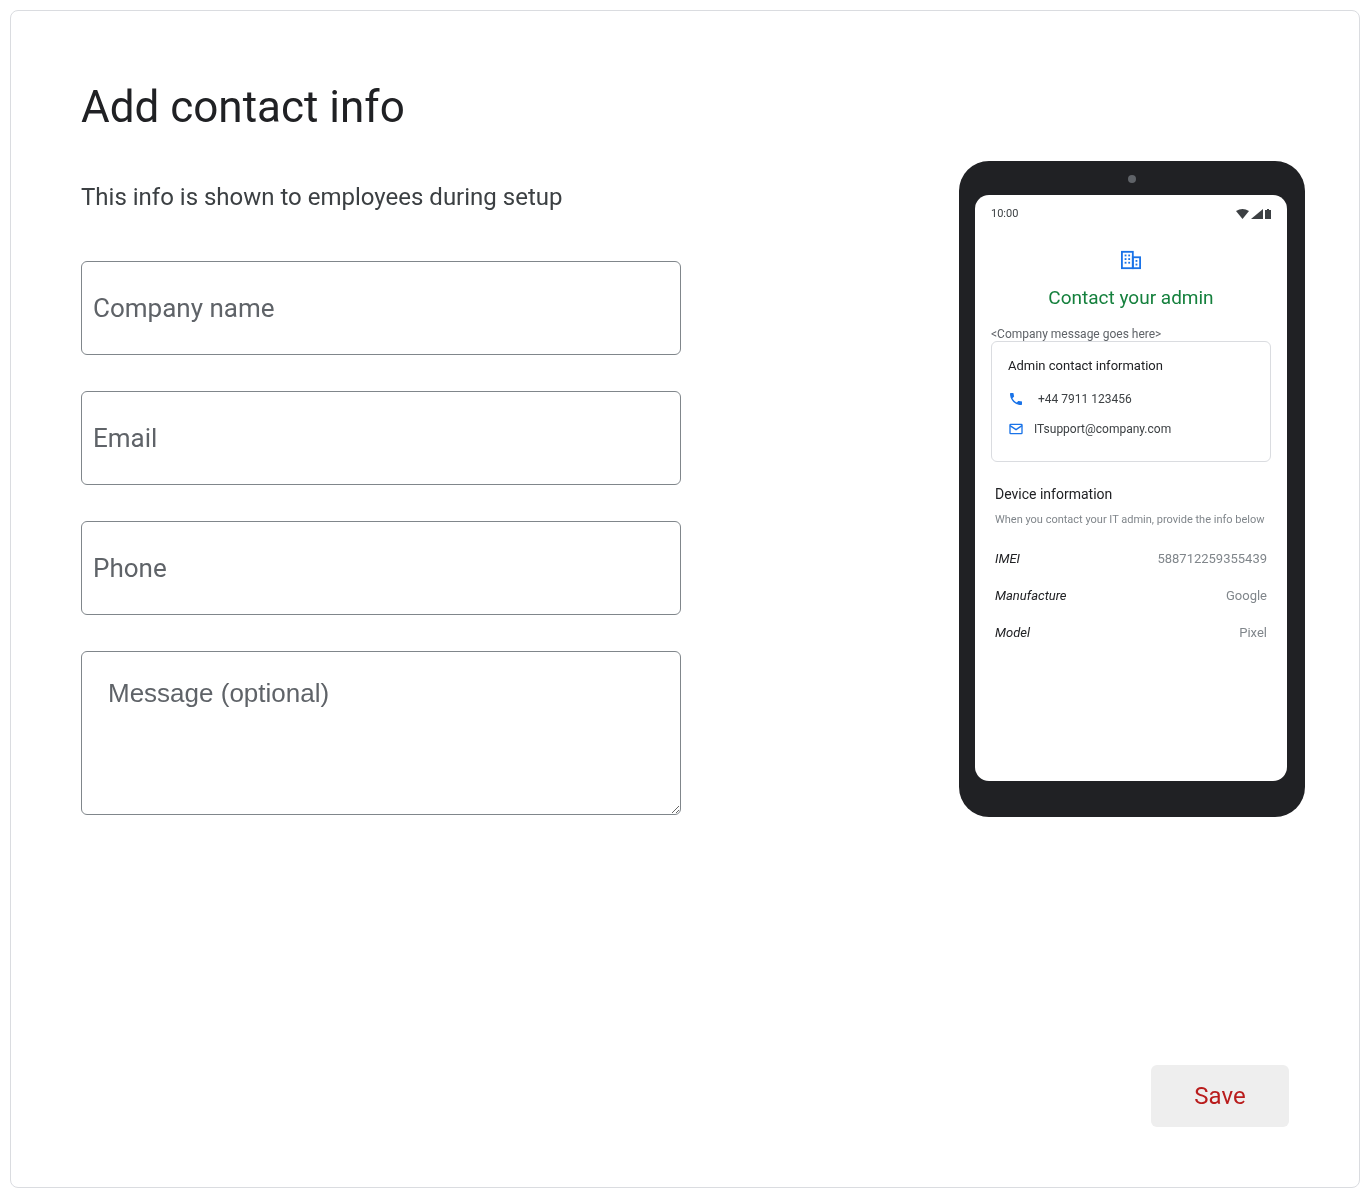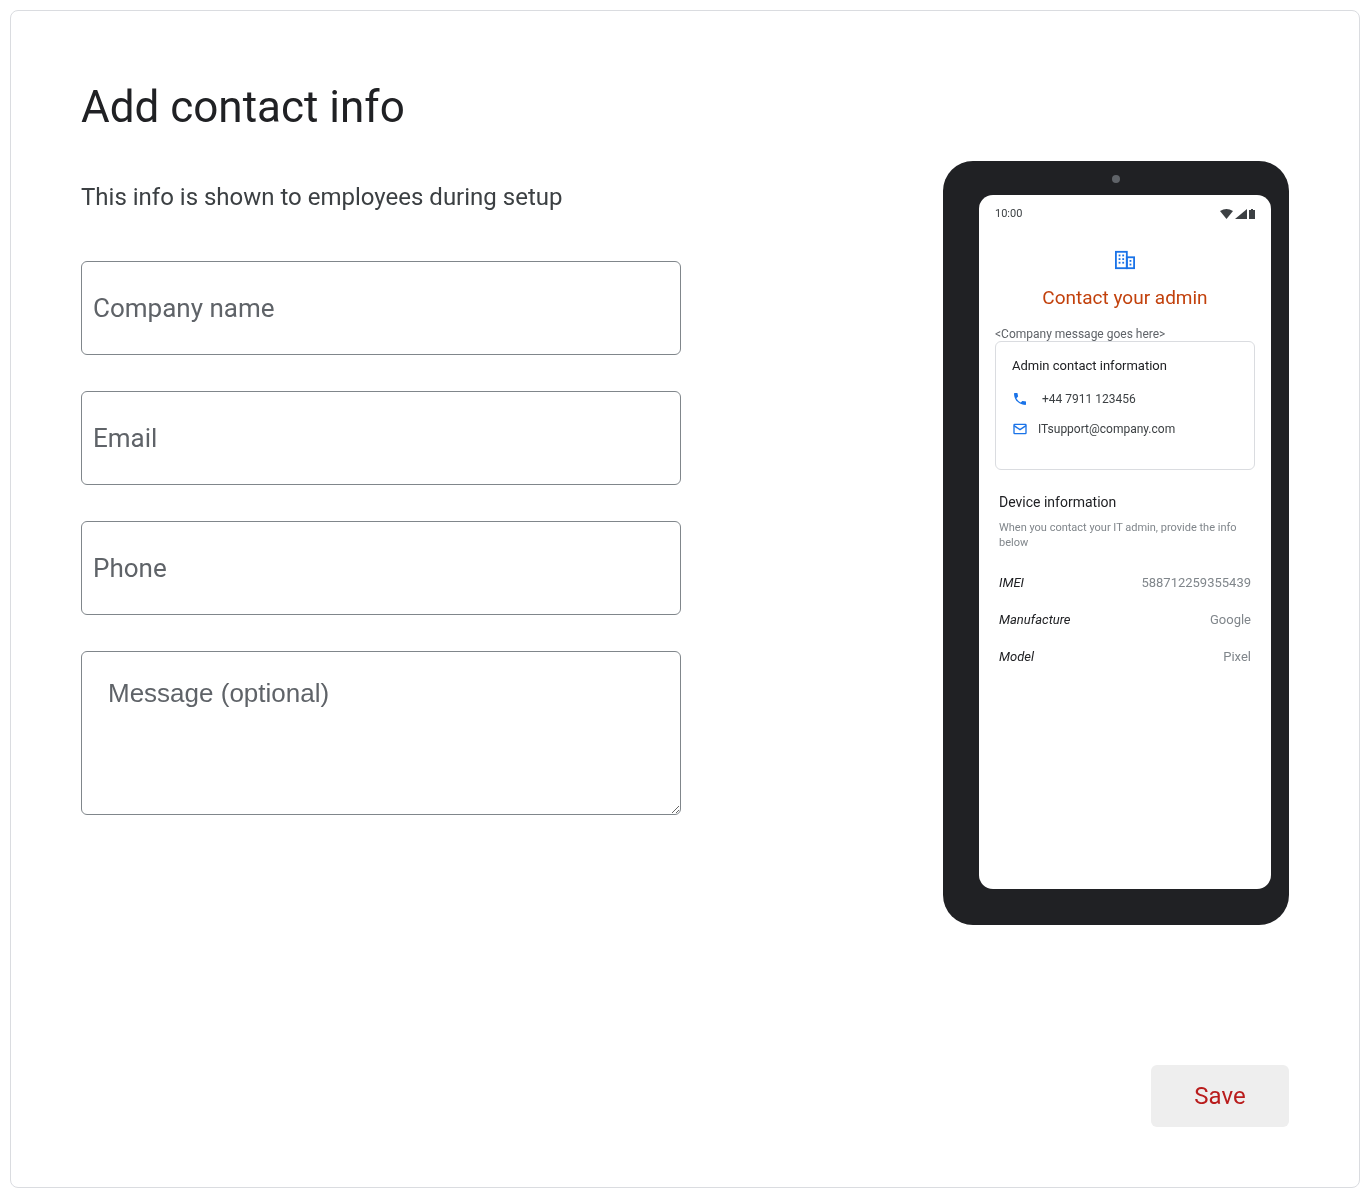--- a/index.html
+++ b/index.html
@@ -62,26 +62,26 @@
       font-family: Liberation Sans, sans-serif;
       resize: vertical;
       outline: none;
     }
     .textarea-input::placeholder {
       color: #5f6368;
     }
     .phone-frame {
       position: absolute;
       top: 150px;
-      right: 70px;
+      right: 54px;
       width: 346px;
-      height: 764px;
+      height: 656px;
       background: #202124;
       border-radius: 30px;
-      padding: 34px 18px 36px 36px;
+      padding: 34px 18px 36px 16px;
     }
     .phone-camera {
       width: 8px;
       height: 8px;
       background: #5f6368;
       border-radius: 50%;
       position: absolute;
       top: 14px;
       left: 50%;
       transform: translateX(-50%);
@@ -108,21 +108,21 @@
       align-items: center;
     }
     .building-icon {
       display: flex;
       justify-content: center;
       margin-bottom: 16px;
     }
     .phone-heading {
       text-align: center;
       font-size: 19px;
-      color: #c2410c;
+      color: #15803d;
       font-weight: 400;
       margin-bottom: 18px;
     }
     .company-message {
       font-size: 12px;
       color: #5f6368;
       margin-bottom: 0;
     }
     .contact-card {
       border: 1px solid #dadce0;
@@ -135,21 +135,21 @@
       color: #202124;
       margin-bottom: 18px;
     }
     .contact-row {
       display: flex;
       align-items: center;
       gap: 14px;
       margin-bottom: 14px;
     }
     .contact-row:last-child {
-      margin-bottom: 16px;
+      margin-bottom: 8px;
       gap: 10px;
     }
     .contact-text {
       font-size: 12px;
       color: #3c4043;
     }
     .device-section {
       padding: 0 4px;
     }
     .device-title {

